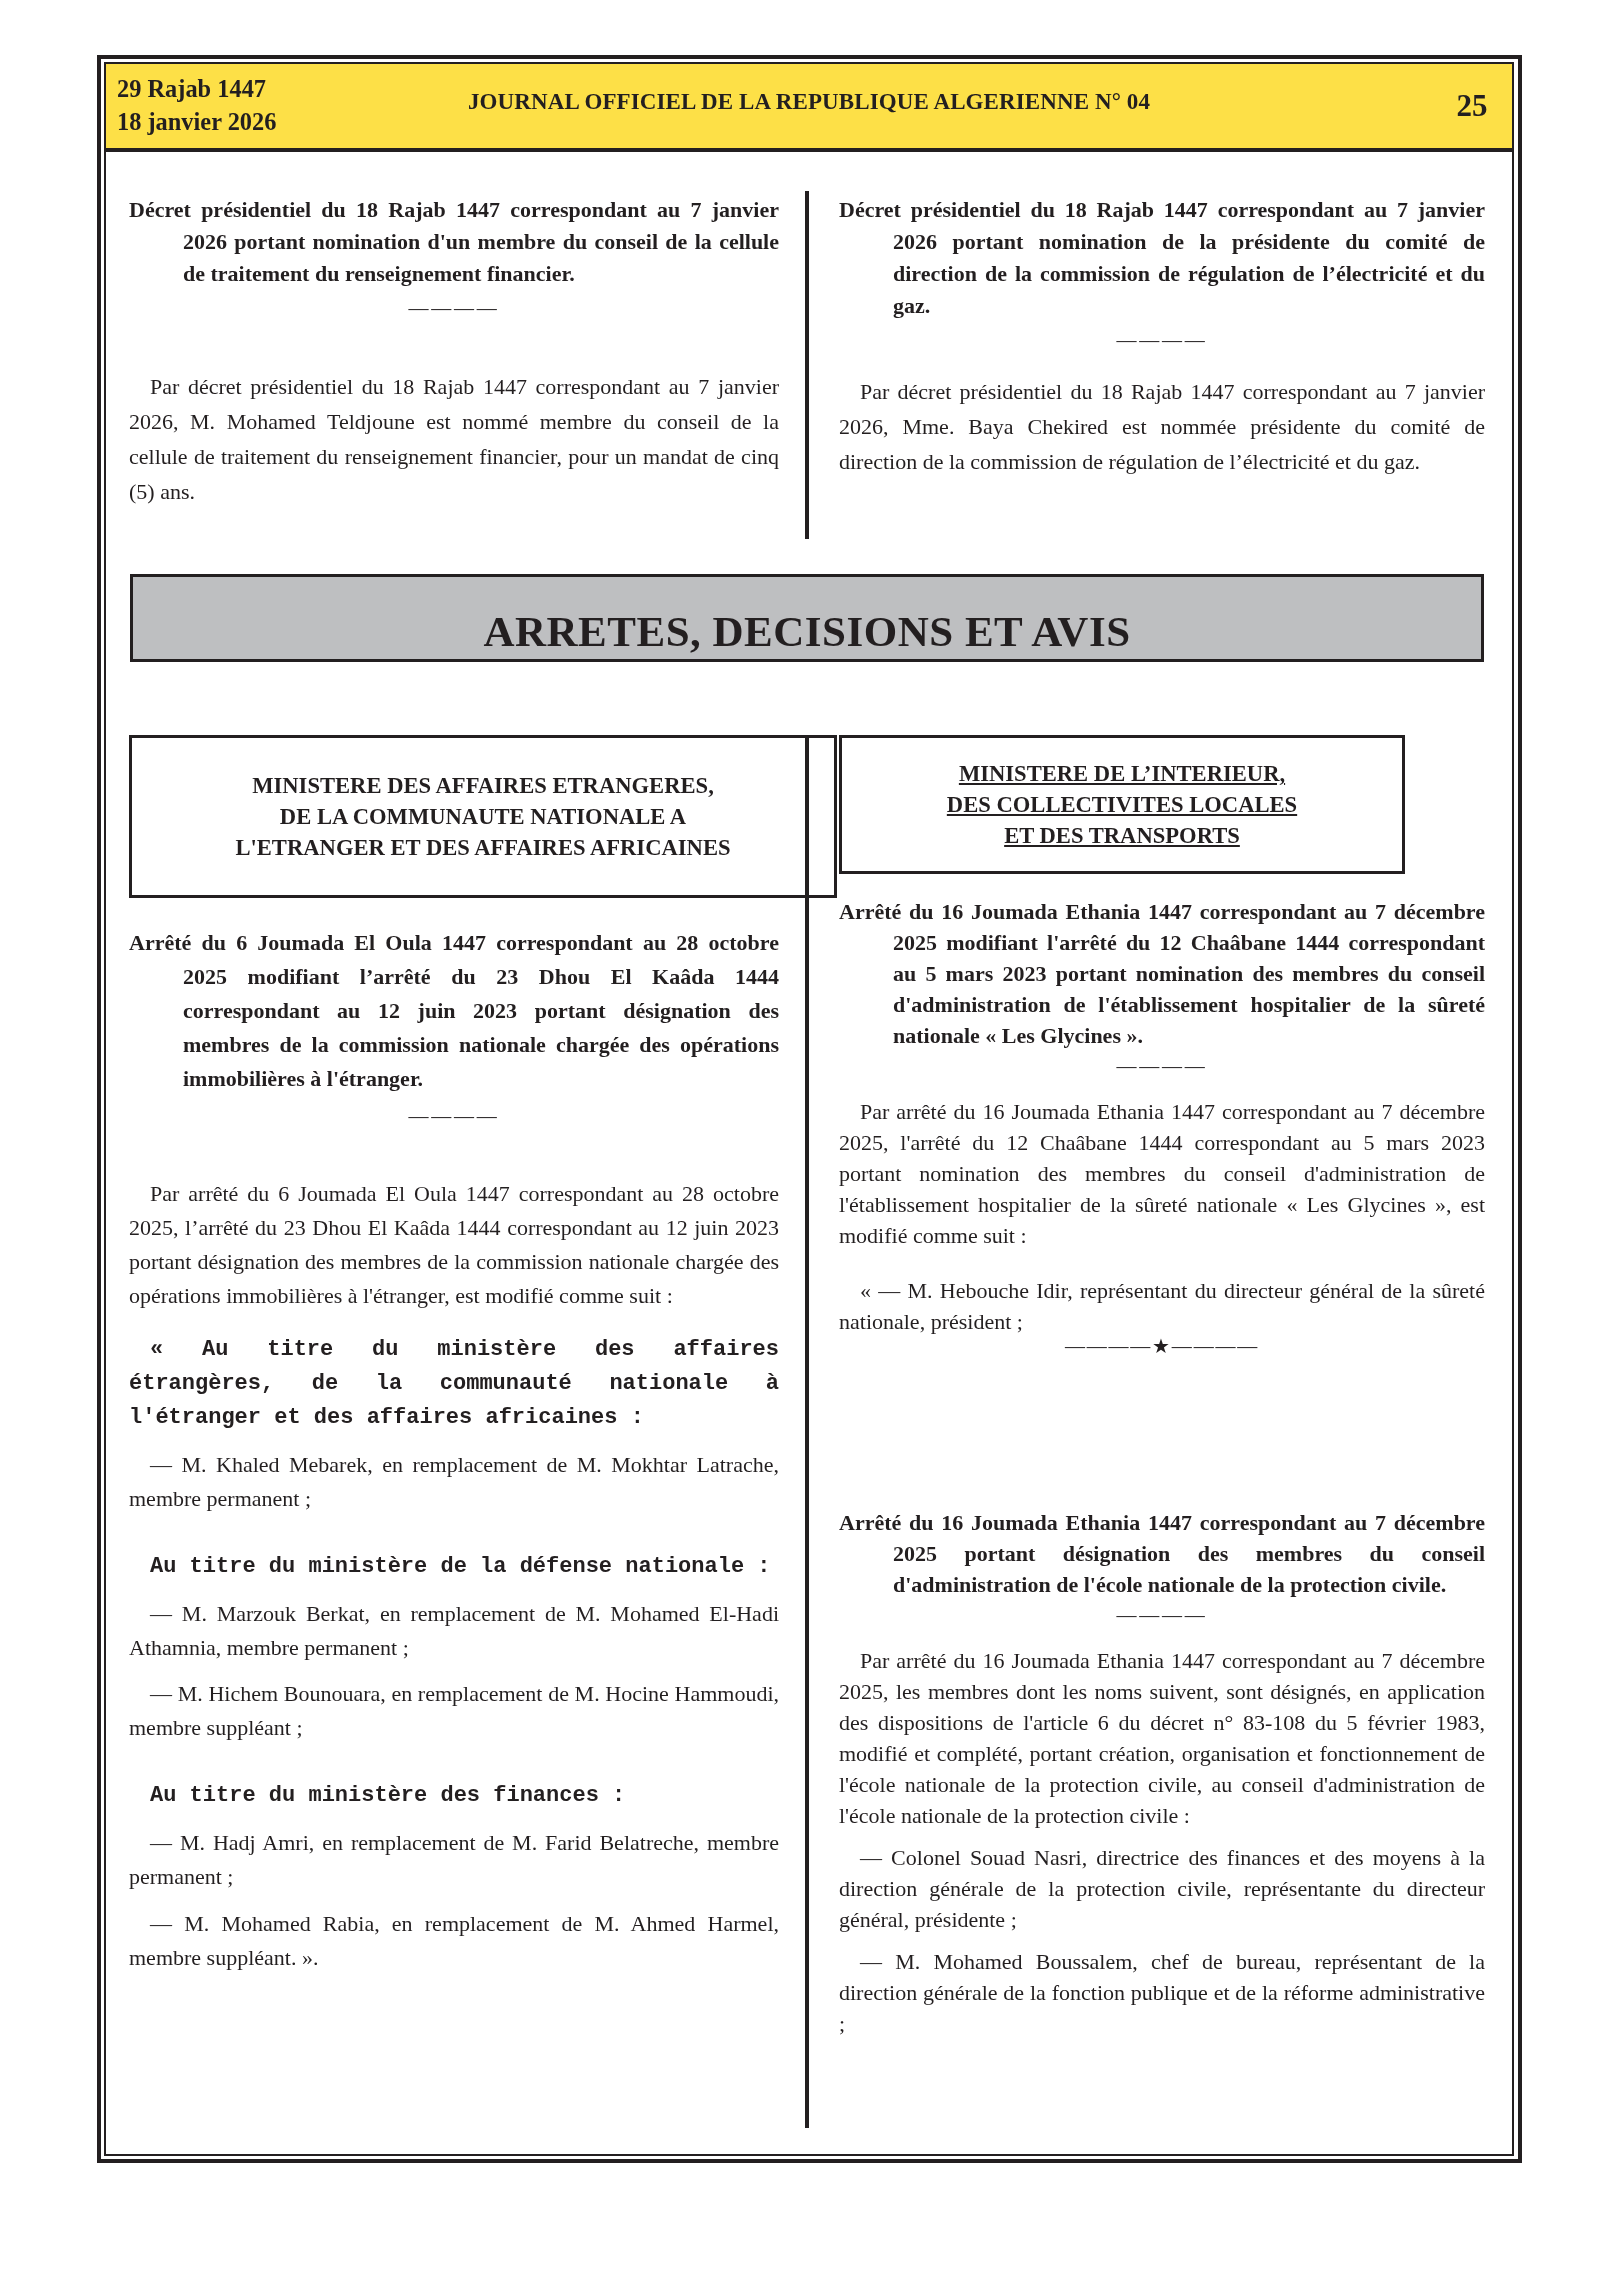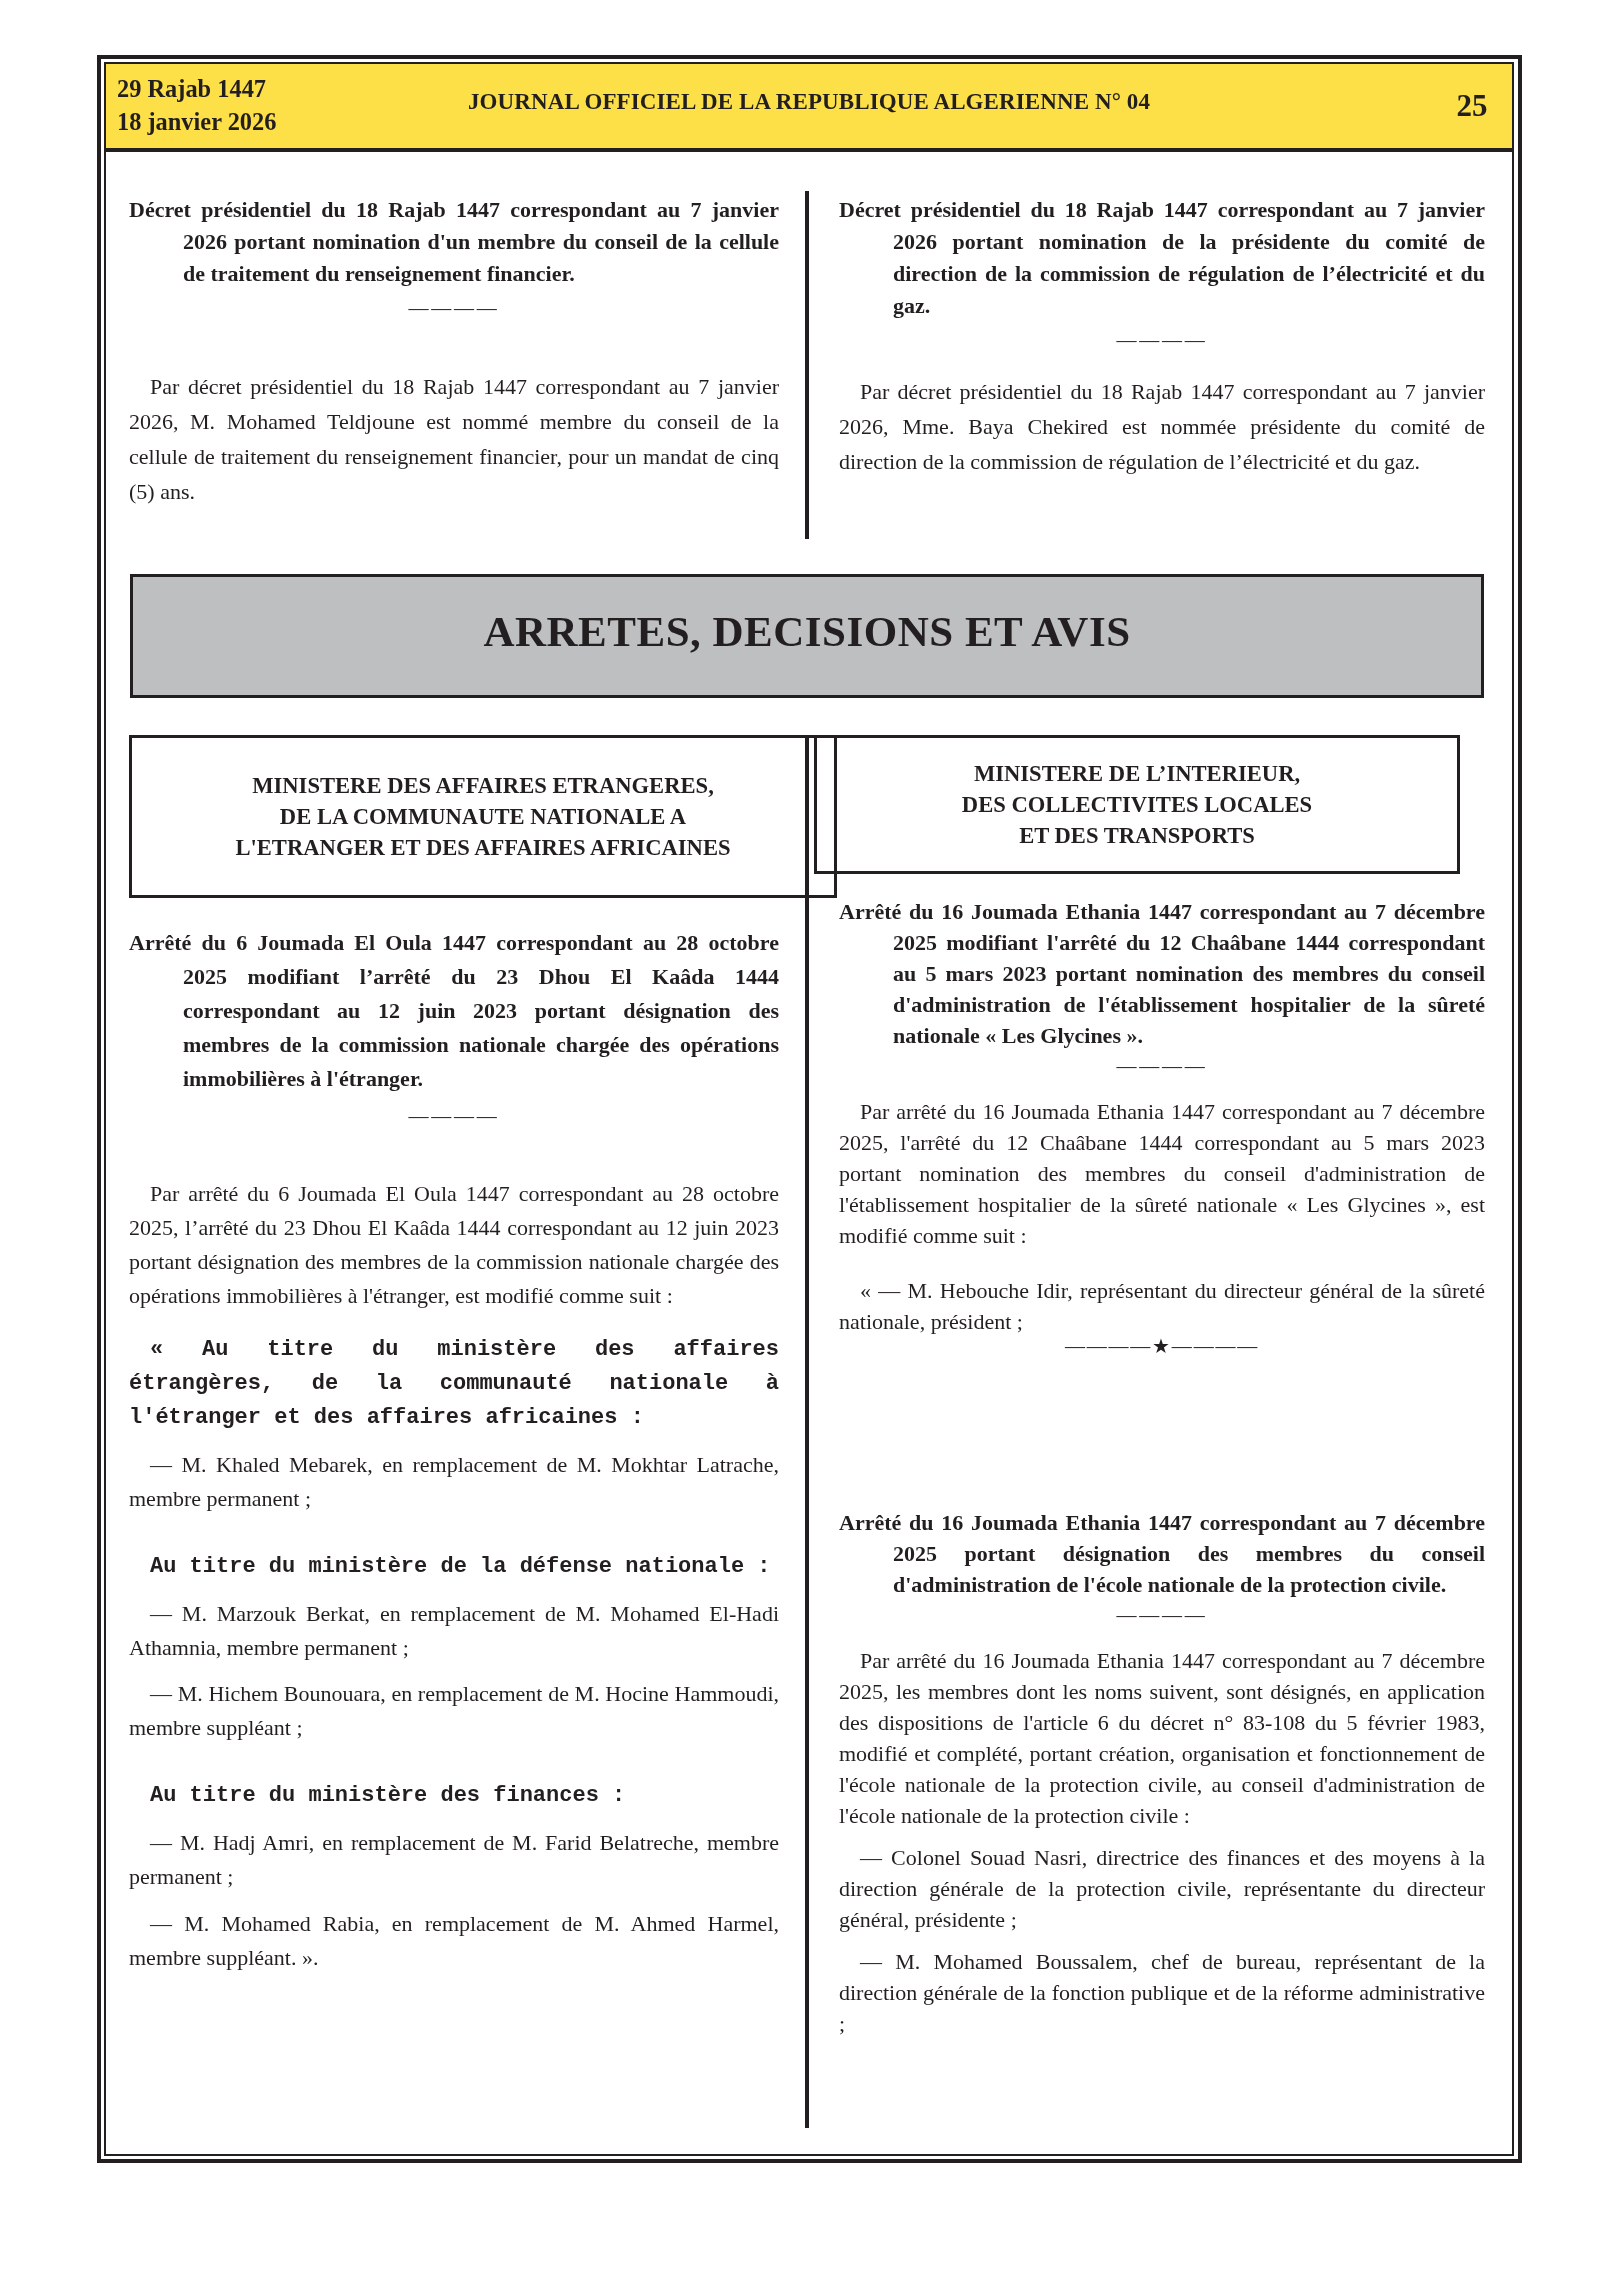--- a/index.html
+++ b/index.html
@@ -17,21 +17,21 @@
   .header .page { position: absolute; right: 24.4px; top: 24.4px; font-weight: bold; font-size: 31px; }
 
   .col { position: absolute; font-size: 22px; line-height: 34px; text-align: justify; }
   .col p { margin: 0; }
   .bold { font-weight: bold; font-family: Liberation Mono, monospace; }
   .title-block { font-weight: bold; line-height: 32px; padding-left: 54px; text-indent: -54px; }
   .sep { text-align: center; font-size: 20px; letter-spacing: 2.7px; line-height: 27px; }
   .indent { text-indent: 21px; }
   .divider { position: absolute; left: 805px; width: 3.6px; background: #231f20; }
 
-  .banner { position: absolute; left: 130px; top: 574px; width: 1354px; height: 124px;
+  .banner { position: absolute; left: 130px; top: 574px; width: 1354px; height: 88px;
             background: #bebfc1; border: 3.6px solid #231f20; box-sizing: border-box; }
   .banner span { display: block; text-align: center; font-weight: bold; font-size: 43px;
                  line-height: 110px; letter-spacing: 0.5px; }
 
   .ministry { position: absolute; border: 3.6px solid #231f20; box-sizing: border-box;
               font-weight: bold; text-align: center; font-size: 22.6px; line-height: 31px;
               display: flex; flex-direction: column; justify-content: center; }
   .ministry div { white-space: nowrap; }
 </style>
 </head>
@@ -85,21 +85,21 @@
 
   <p class="bold indent" style="margin-top:34px;">Au titre du ministère de la défense nationale :</p>
   <p class="indent" style="margin-top:12.7px;">— M. Marzouk Berkat, en remplacement de M. Mohamed El-Hadi Athamnia, membre permanent ;</p>
   <p class="indent" style="margin-top:12.7px;">— M. Hichem Bounouara, en remplacement de M. Hocine Hammoudi, membre suppléant ;</p>
 
   <p class="bold indent" style="margin-top:34px;">Au titre du ministère des finances :</p>
   <p class="indent" style="margin-top:12.7px;">— M. Hadj Amri, en remplacement de M. Farid Belatreche, membre permanent ;</p>
   <p class="indent" style="margin-top:12.7px;">— M. Mohamed Rabia, en remplacement de M. Ahmed Harmel, membre suppléant. ».</p>
 </section>
 
-<div class="ministry" style="left:814px; top:735px; width:646px; height:139px;">
+<div class="ministry" style="left:839px; top:735px; width:566px; height:139px;text-decoration:underline;">
   <div>MINISTERE DE L’INTERIEUR,</div>
   <div>DES COLLECTIVITES LOCALES</div>
   <div>ET DES TRANSPORTS</div>
 </div>
 
 <section class="col" style="left:839px; top:896px; width:646px; line-height:31px;">
   <p class="title-block" style="line-height:31px;">Arrêté du 16 Joumada Ethania 1447 correspondant au 7 décembre 2025 modifiant l'arrêté du 12 Chaâbane 1444 correspondant au 5 mars 2023 portant nomination des membres du conseil d'administration de l'établissement hospitalier de la sûreté nationale « Les Glycines ».</p>
   <p class="sep" style="margin-top:1.8px;">————</p>
   <p class="indent" style="margin-top:16.3px;">Par arrêté du 16 Joumada Ethania 1447 correspondant au 7 décembre 2025, l'arrêté du 12 Chaâbane 1444 correspondant au 5 mars 2023 portant nomination des membres du conseil d'administration de l'établissement hospitalier de la sûreté nationale « Les Glycines », est modifié comme suit :</p>
   <p class="indent" style="margin-top:23.5px;">« — M. Hebouche Idir, représentant du directeur général de la sûreté nationale, président ;</p>

